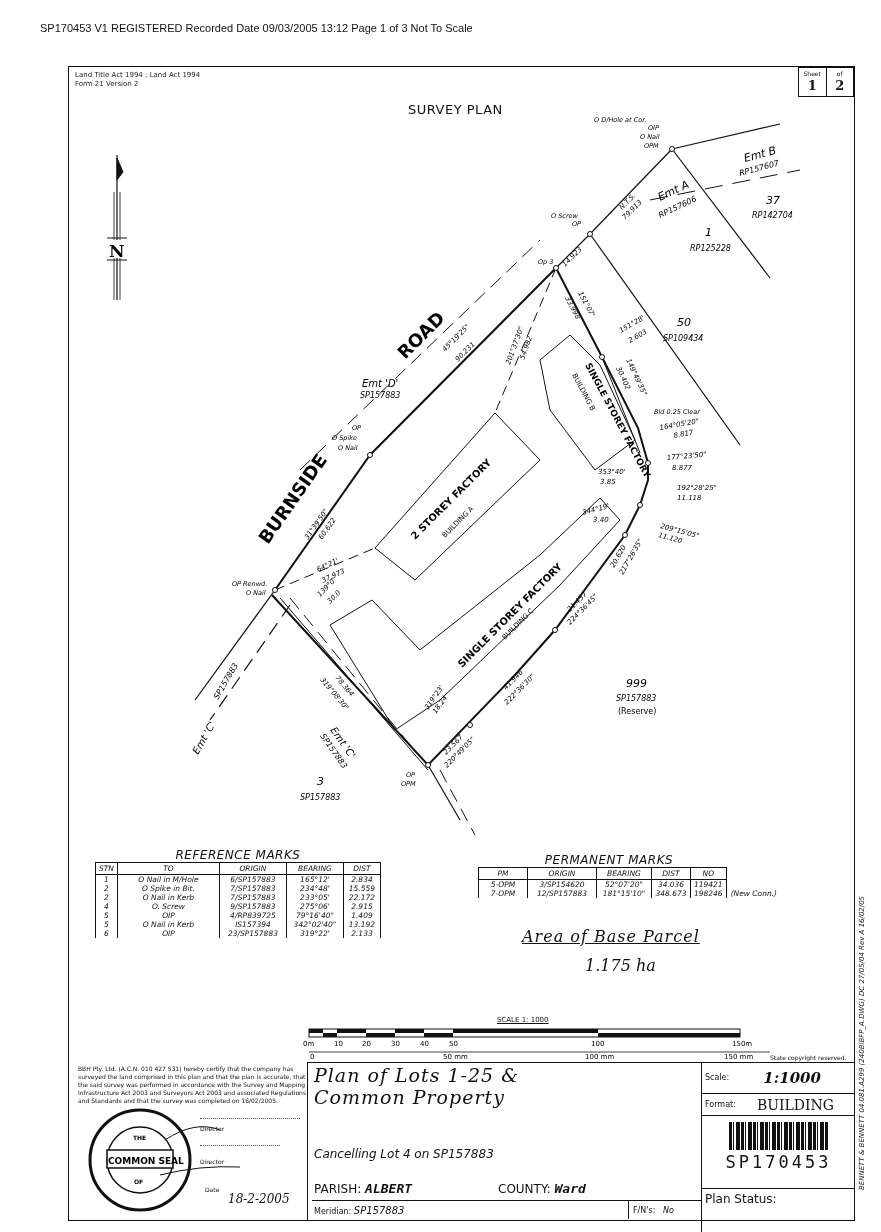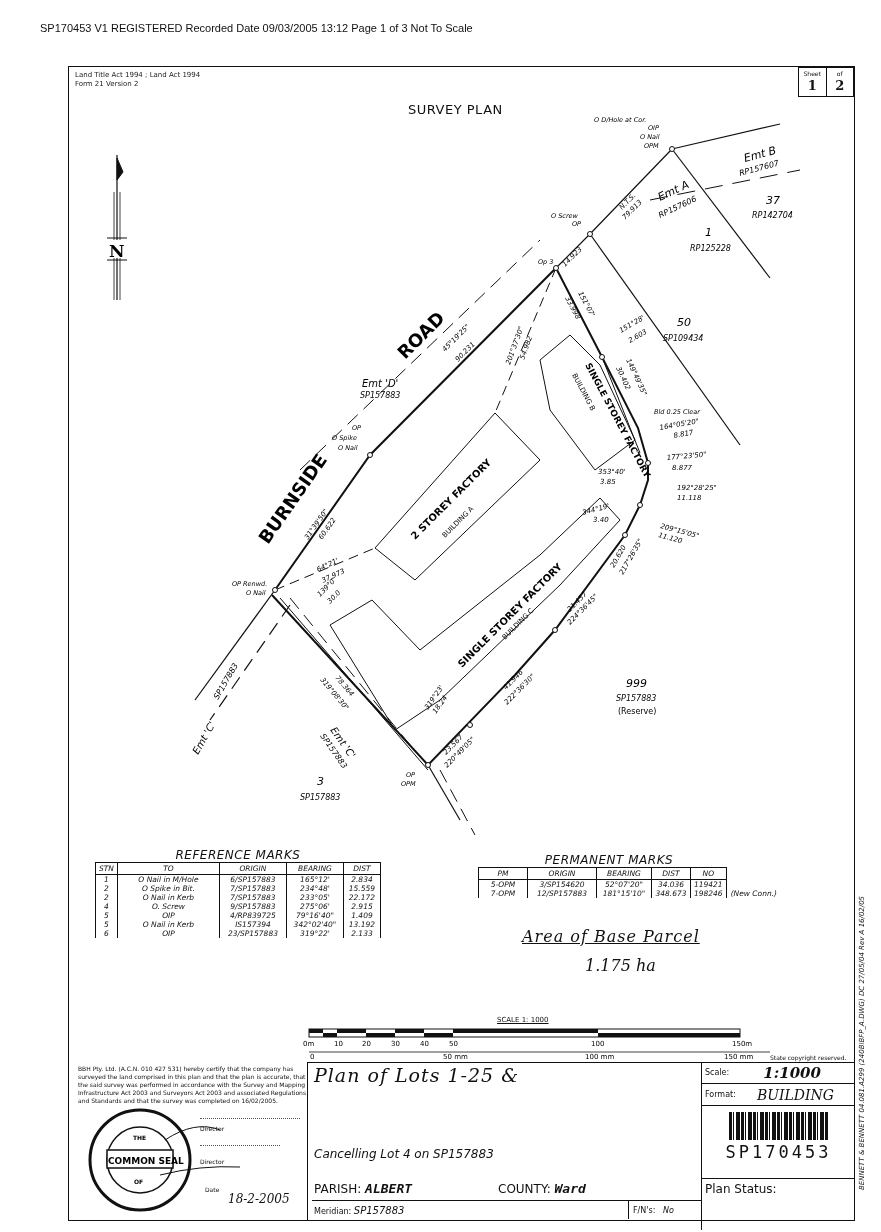--- a/index.html
+++ b/index.html
@@ -25,21 +25,21 @@
   .plan-title { left:314px; top:1064px; font-family:"DejaVu Serif", serif; font-style:italic; font-size:19px; line-height:22px; letter-spacing:1px; }
   .cancel { left:314px; top:1147px; font-size:12px; font-style:italic; }
   .parish { left:314px; top:1181px; font-size:12px; }
   .parish b, .county b { font-style:italic; font-weight:bold; font-family:"DejaVu Sans Mono", monospace; font-size:13px; }
   .county { left:498px; top:1181px; font-size:12px; }
   .meridian { left:312px; top:1200px; width:316px; height:19px; border-top:1px solid #111; font-size:8px; line-height:19px; padding-left:2px; box-sizing:border-box; }
   .meridian i { font-size:10px; }
   .fns { left:628px; top:1200px; width:73px; height:19px; border-top:1px solid #111; border-left:1px solid #111; font-size:8px; line-height:19px; padding-left:4px; box-sizing:border-box; }
   .rbox { left:701px; top:1062px; width:154px; border-left:1.5px solid #111; box-sizing:border-box; }
   .rrow { border-bottom:1px solid #111; font-size:8px; display:flex; align-items:center; padding-left:3px; box-sizing:border-box; }
-  .rval { flex:1; text-align:center; font-family:"DejaVu Serif", serif;font-style:italic; }
+  .rval { flex:1; text-align:center; font-family:"DejaVu Serif", serif; }
   .barcode { width:100px; height:28px; margin:6px auto 0; background:repeating-linear-gradient(90deg,#111 0 3px,#fff 3px 4px,#111 4px 5px,#fff 5px 7px,#111 7px 11px,#fff 11px 12px); }
   .bcnum { text-align:center; font-family:"DejaVu Sans Mono", monospace; font-size:17px; letter-spacing:3px; margin-top:2px; }
   .sidetxt { left:858px; top:1190px; transform-origin:0 0; transform:rotate(-90deg); font-size:7px; font-style:italic; white-space:nowrap; }
   .copyright { left:770px; top:1054px; font-size:6px; }
   .scaletitle { left:497px; top:1016px; font-size:7px; text-decoration:underline; }
 </style>
 </head>
 <body>
 
 <div class="abs hdr">SP170453 V1 REGISTERED Recorded Date 09/03/2005 13:12 Page 1 of 3 Not To Scale</div>
@@ -360,29 +360,30 @@
 <div class="abs" style="left:200px; top:1112px; width:100px; border-bottom:1px dotted #555; font-size:6px; padding-top:6px;"></div>
 <div class="abs" style="left:200px; top:1125px; font-size:6px;">Director</div>
 <div class="abs" style="left:200px; top:1145px; width:80px; border-bottom:1px dotted #555;"></div>
 <div class="abs" style="left:200px; top:1158px; font-size:6px;">Director</div>
 <div class="abs" style="left:205px; top:1186px; font-size:6px;">Date</div>
 <div class="abs" style="left:228px; top:1181px; font-size:12px; font-style:italic; font-family:'DejaVu Serif', serif;margin-top:11px;">18-2-2005</div>
 
 <div class="abs tb"></div>
 <div class="abs plan-title">
   <div>Plan of Lots 1-25 &amp;</div>
+  <div>Common Property</div>
 </div>
 <div class="abs cancel">Cancelling Lot 4 on SP157883</div>
 <div class="abs parish"><span>PARISH:</span> <b>ALBERT</b></div>
 <div class="abs county"><span>COUNTY:</span> <b>Ward</b></div>
 <div class="abs meridian"><span>Meridian:</span> <i>SP157883</i></div>
 <div class="abs fns"><span>F/N's:</span> &nbsp;&nbsp;<i>No</i></div>
 
 <div class="abs rbox">
-  <div class="rrow" style="height:22px;">
+  <div class="rrow" style="height:32px;">
     <span>Scale:</span>
     <span class="rval" style="font-style:italic; font-size:15px; font-weight:bold;">1:1000</span>
   </div>
   <div class="rrow" style="height:22px;">
     <span>Format:</span>
     <span class="rval" style="font-size:14px;">BUILDING</span>
   </div>
   <div class="rrow" style="height:67px; display:block; padding:0;">
     <div class="barcode"></div>
     <div class="bcnum">SP170453</div>

